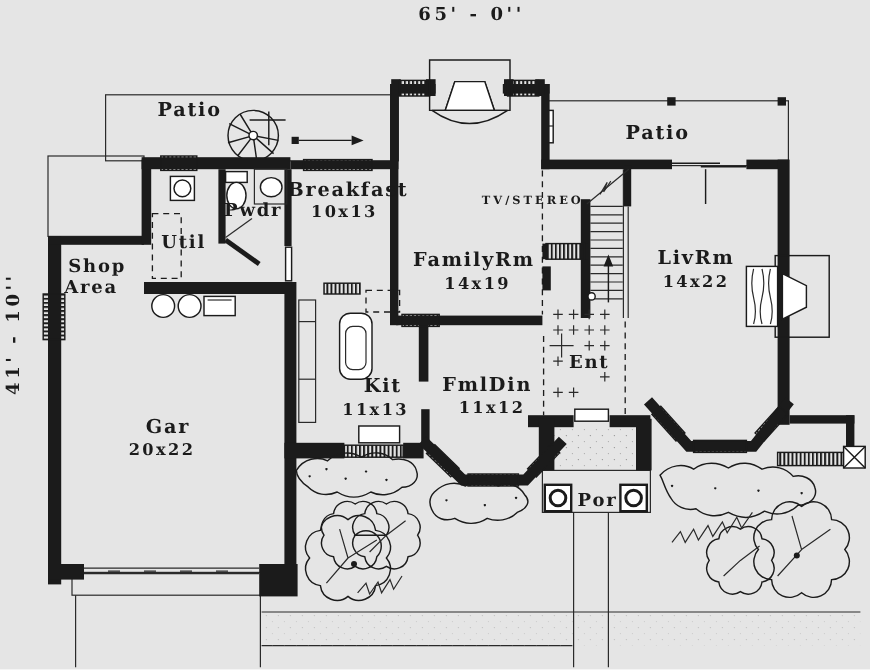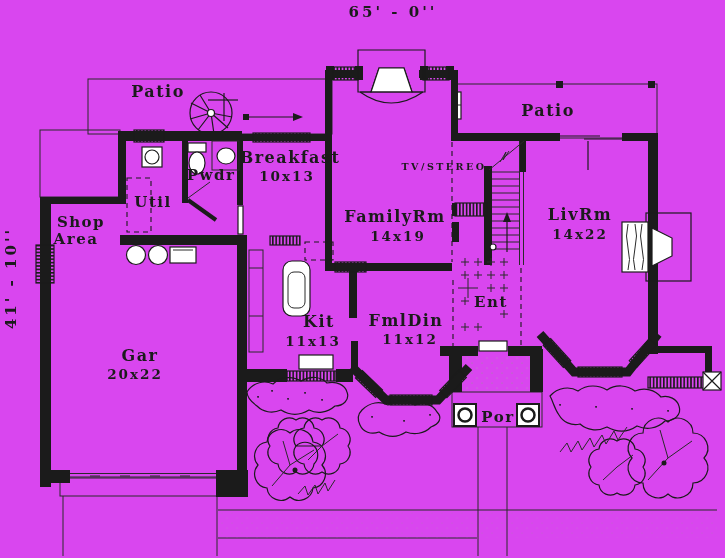--- a/index.html
+++ b/index.html
@@ -1,16 +1,16 @@
 <!DOCTYPE html>
 <html><head>
 <meta charset="utf-8">
 <style>
   html,body{margin:0;padding:0;background:#ffffff;}
-  .stage{position:relative;width:725px;height:558px;background:#d946ef;overflow:hidden;}
+  .stage{position:relative;width:725px;height:558px;background:#e5e5e5;overflow:hidden;}
   svg{display:block;}
   .wall{fill:#1b1b1b;stroke:none;}
   .ln{stroke:#1b1b1b;fill:none;stroke-width:1.2;}
   .thin{stroke:#2a2a2a;fill:none;stroke-width:1;}
   .wht{fill:#ffffff;stroke:#1b1b1b;stroke-width:1.2;}
   .dash{stroke:#1b1b1b;fill:none;stroke-width:1.1;stroke-dasharray:5 4;}
   .win{fill:url(#rib);stroke:#1b1b1b;stroke-width:1.2;}
   .winh{fill:url(#ribh);stroke:#1b1b1b;stroke-width:1.2;}
   .bay{stroke:#1b1b1b;fill:none;stroke-width:9;stroke-linejoin:miter;}
   text{font-family:"DejaVu Serif","Liberation Serif",serif;font-weight:700;fill:#1b1b1b;}

